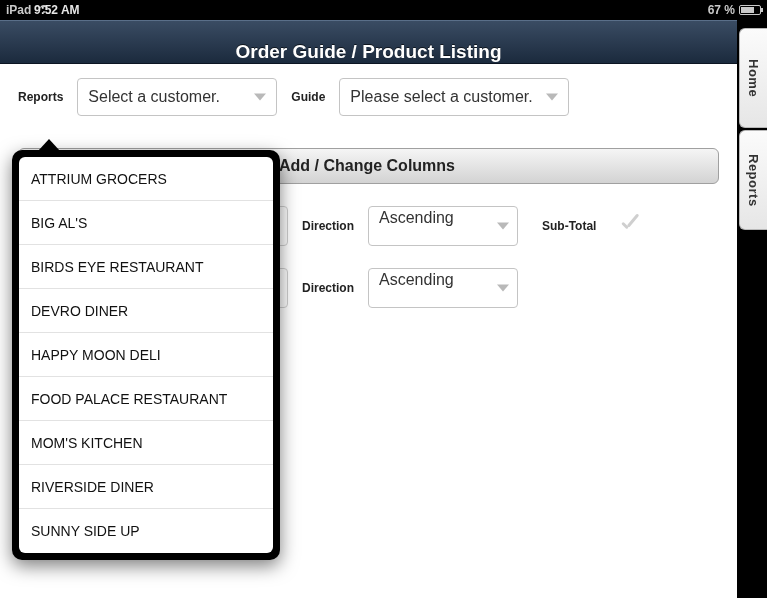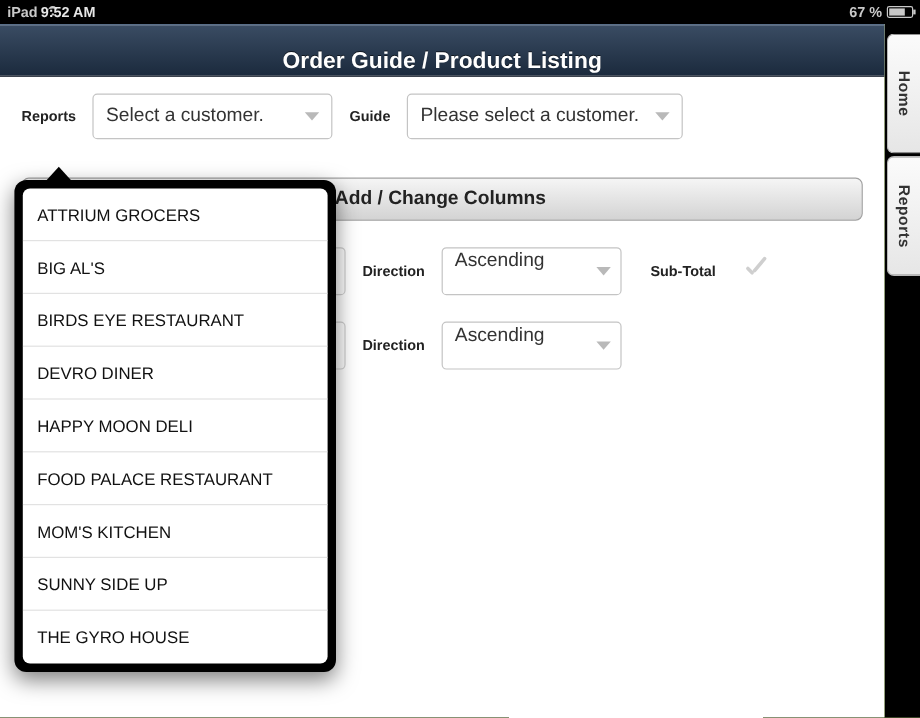--- a/index.html
+++ b/index.html
@@ -134,19 +134,19 @@
     <div class="popover">
       <div class="arrow"></div>
       <div class="poplist">
         <div class="popitem">ATTRIUM GROCERS</div>
         <div class="popitem">BIG AL'S</div>
         <div class="popitem">BIRDS EYE RESTAURANT</div>
         <div class="popitem">DEVRO DINER</div>
         <div class="popitem">HAPPY MOON DELI</div>
         <div class="popitem">FOOD PALACE RESTAURANT</div>
         <div class="popitem">MOM'S KITCHEN</div>
+        <div class="popitem">RIVERSIDE DINER</div>
         <div class="popitem">SUNNY SIDE UP</div>
-        <div class="popitem">THE GYRO HOUSE</div>
       </div>
     </div>
 
   </div>
 </div>
 
 </body></html>

